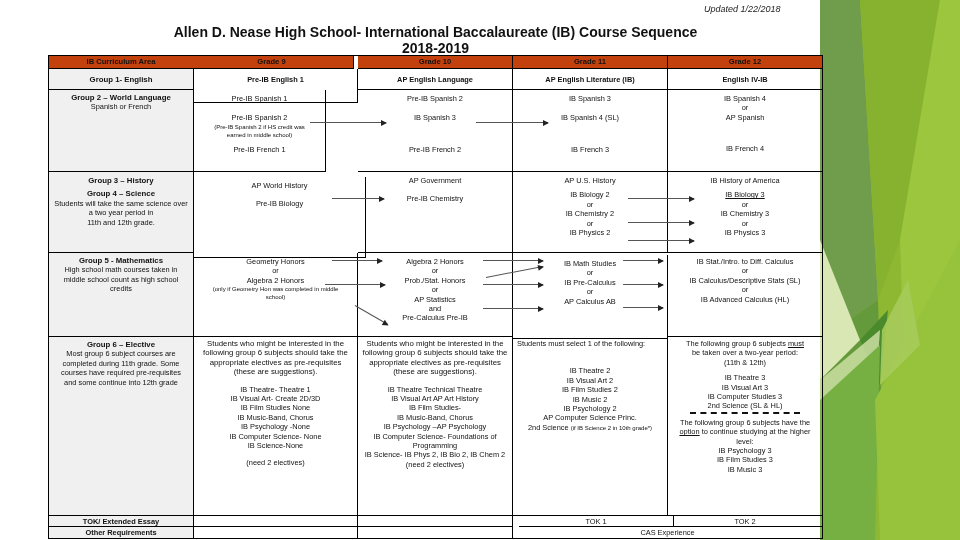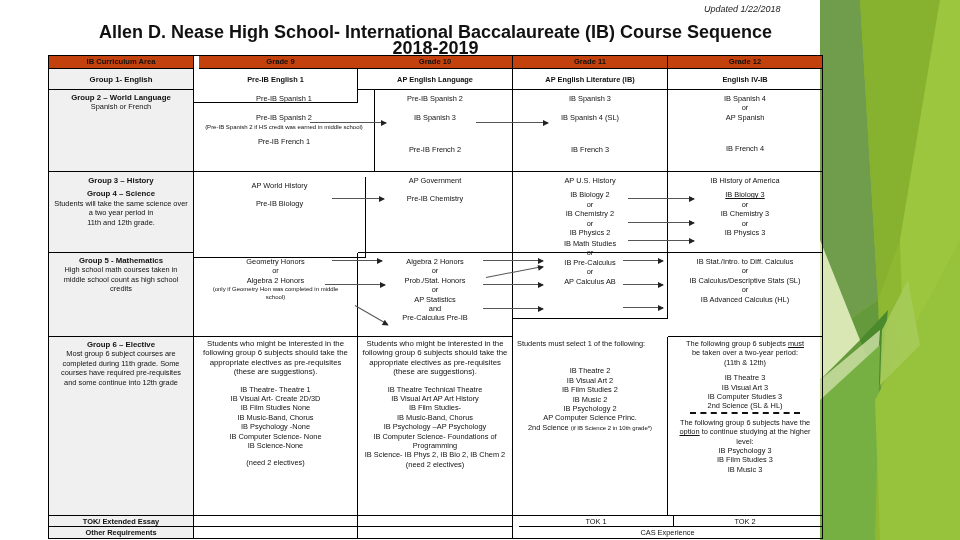--- a/index.html
+++ b/index.html
@@ -1,19 +1,19 @@
 <!DOCTYPE html>
 <html><head>
 <meta charset="utf-8">
 <style>
   html, body { margin:0; padding:0; }
   body { width:960px; height:540px; position:relative; overflow:hidden; background:#ffffff; font-family:"Liberation Sans", sans-serif; color:#111; }
   .deco { position:absolute; right:0; top:0; width:140px; height:540px; }
   .updated { position:absolute; left:704px; top:4px; font-size:9px; font-style:italic; color:#222; }
-  .title { position:absolute; left:48px; width:775px; top:24px; text-align:center; font-size:18px; font-weight:bold; line-height:16px; color:#111; }
+  .title { position:absolute; left:48px; width:775px; top:24px; text-align:center; font-size:14px; font-weight:bold; line-height:16px; color:#111; }
   .tbl { position:absolute; left:48px; top:55px; width:775px; border:1.5px solid #000; box-sizing:border-box; }
   .cell { position:absolute; border-right:1px solid #000; border-bottom:1px solid #000; box-sizing:border-box; text-align:center; font-size:7.4px; line-height:9.4px; overflow:hidden; }
   .hdr { background:#c2410c; font-weight:bold; font-size:7.6px; line-height:12px; }
   .area { background:#f0f0f0; }
   .area .g { font-weight:bold; font-size:7.8px; }
   .b { font-weight:bold; }
   .arrow { position:absolute; height:1px; background:#555; }
   .arrow::after { content:""; position:absolute; right:-1px; top:-2.5px; border-left:6px solid #222; border-top:3px solid transparent; border-bottom:3px solid transparent; }
   .line { display:block; }
   .ul { text-decoration:underline; }
@@ -39,36 +39,36 @@
 
 <div class="updated">Updated 1/22/2018</div>
 <div class="title">
   <span class="line">Allen D. Nease High School- International Baccalaureate (IB) Course Sequence</span>
   <span class="line">2018-2019</span>
 </div>
 
 <div class="tbl" style="height:484px;">
 
   <div class="cell hdr" style="left:0;top:0;width:145px;height:13px;">IB Curriculum Area</div>
-  <div class="cell hdr" style="left:150px;top:0;width:164px;height:13px;">Grade 9</div>
+  <div class="cell hdr" style="left:141px;top:0;width:164px;height:13px;">Grade 9</div>
   <div class="cell hdr" style="left:309px;top:0;width:155px;height:13px;">Grade 10</div>
   <div class="cell hdr" style="left:464px;top:0;width:155px;height:13px;">Grade 11</div>
   <div class="cell hdr" style="left:619px;top:0;width:154px;height:13px;border-right:none;">Grade 12</div>
 
   <div class="cell area" style="left:0;top:13px;width:145px;height:21px;line-height:21px;"><span class="g">Group 1- English</span></div>
   <div class="cell b" style="left:145px;top:13px;width:164px;height:34px;line-height:21px;">Pre-IB English 1</div>
   <div class="cell b" style="left:309px;top:13px;width:155px;height:21px;line-height:21px;">AP English Language</div>
   <div class="cell b" style="left:464px;top:13px;width:155px;height:21px;line-height:21px;">AP English Literature (IB)</div>
   <div class="cell b" style="left:619px;top:13px;width:154px;height:21px;line-height:21px;border-right:none;">English IV-IB</div>
 
   <div class="cell area" style="left:0;top:34px;width:145px;height:82px;padding-top:3px;">
     <span class="line g">Group 2 – World Language</span>
     <span class="line">Spanish or French</span>
   </div>
-  <div class="cell" style="left:145px;top:34px;width:181px;height:82px;padding-top:4px;">
+  <div class="cell" style="left:145px;top:34px;width:132px;height:82px;padding-top:4px;">
     <span class="line">Pre-IB Spanish 1</span>
     <span class="line" style="margin-top:10px;">Pre-IB Spanish 2</span>
     <span class="line small" style="padding:0 10px;line-height:8px;">(Pre-IB Spanish 2 if HS credit was earned in middle school)</span>
     <span class="line" style="margin-top:6px;">Pre-IB French 1</span>
   </div>
   <div class="cell" style="left:309px;top:34px;width:155px;height:82px;padding-top:4px;">
     <span class="line">Pre-IB Spanish 2</span>
     <span class="line" style="margin-top:10px;">IB Spanish 3</span>
     <span class="line" style="margin-top:22px;">Pre-IB French 2</span>
   </div>
@@ -127,21 +127,21 @@
   </div>
   <div class="cell" style="left:309px;top:197px;width:155px;height:84px;padding-top:4px;">
     <span class="line">Algebra 2 Honors</span>
     <span class="line">or</span>
     <span class="line">Prob./Stat. Honors</span>
     <span class="line">or</span>
     <span class="line">AP Statistics</span>
     <span class="line">and</span>
     <span class="line">Pre-Calculus Pre-IB</span>
   </div>
-  <div class="cell" style="left:464px;top:179px;width:155px;height:84px;padding-top:4px;">
+  <div class="cell" style="left:464px;top:199px;width:155px;height:84px;padding-top:4px;">
     <span class="line">IB Math Studies</span>
     <span class="line">or</span>
     <span class="line">IB Pre-Calculus</span>
     <span class="line">or</span>
     <span class="line">AP Calculus AB</span>
   </div>
   <div class="cell" style="left:619px;top:197px;width:154px;height:84px;padding-top:4px;border-right:none;">
     <span class="line">IB Stat./Intro. to Diff. Calculus</span>
     <span class="line">or</span>
     <span class="line">IB Calculus/Descriptive Stats (SL)</span>

